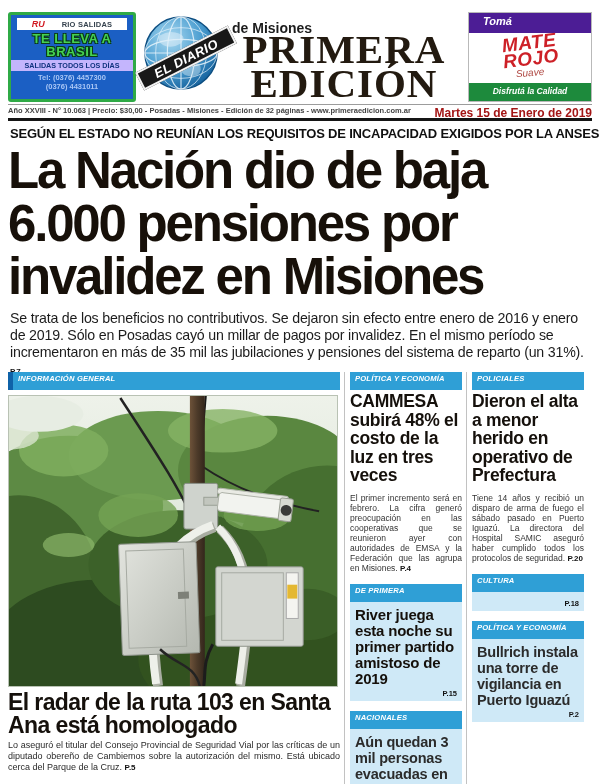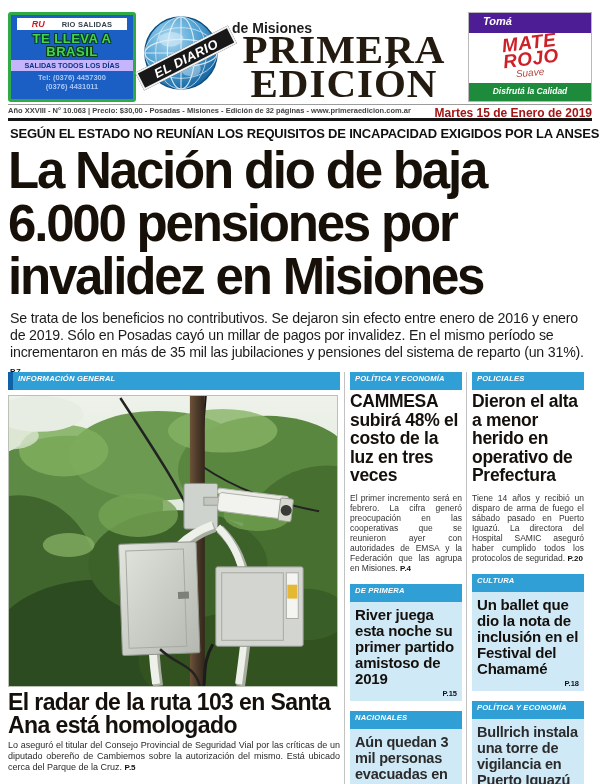--- a/index.html
+++ b/index.html
@@ -258,21 +258,20 @@
       <div class="sec-bar">POLICIALES</div>
       <div class="story-head">Dieron el alta a menor herido en operativo de Prefectura</div>
       <div class="story-body">
         <span>Tiene 14 años y recibió un disparo de arma de fuego el sábado pasado en Puerto Iguazú. La directora del Hospital SAMIC aseguró haber cumplido todos los protocolos de seguridad.</span>
         <span class="pref">P.20</span>
       </div>
 
       <div class="tile">
         <div class="sec-bar">CULTURA</div>
         <div class="tile-box">
-          <div class="tile-head">Un ballet que dio la nota de inclusión en el Festival del Chamamé</div>
           <span class="tile-ref">P.18</span>
         </div>
       </div>
 
       <div class="tile">
         <div class="sec-bar">POLÍTICA Y ECONOMÍA</div>
         <div class="tile-box">
           <div class="tile-head medium">Bullrich instala una torre de vigilancia en Puerto Iguazú</div>
           <span class="tile-ref">P.2</span>
         </div>

